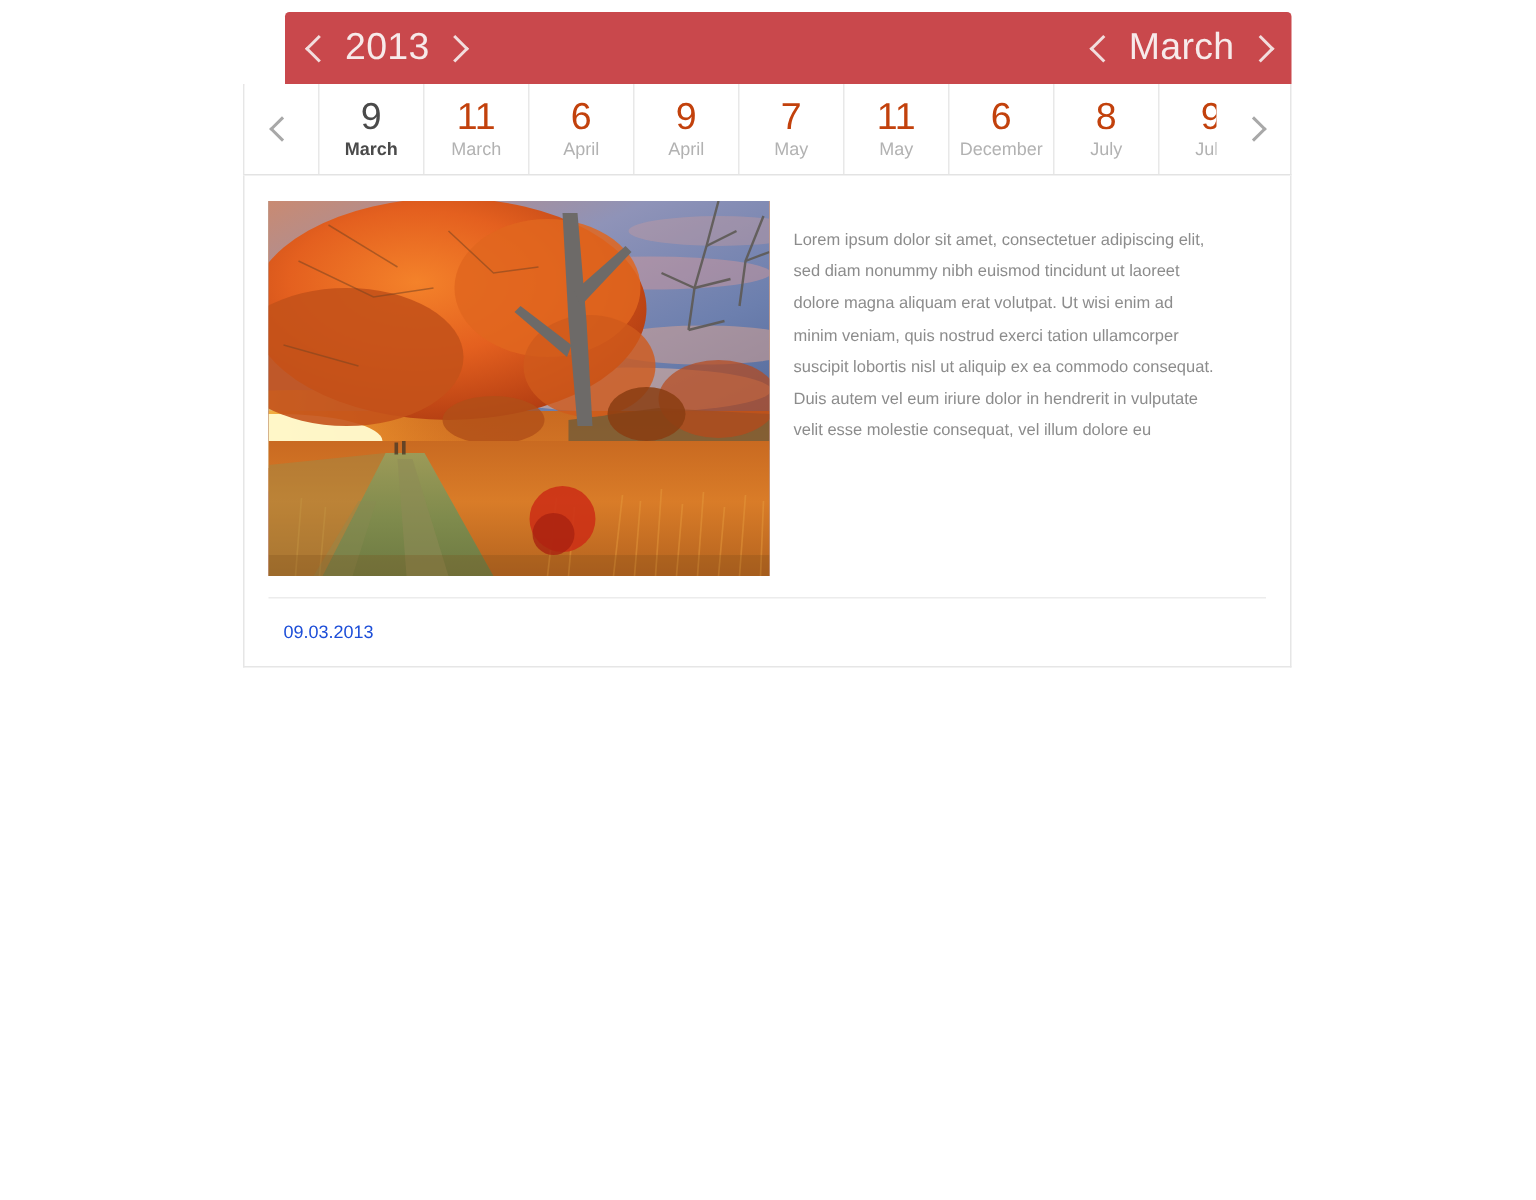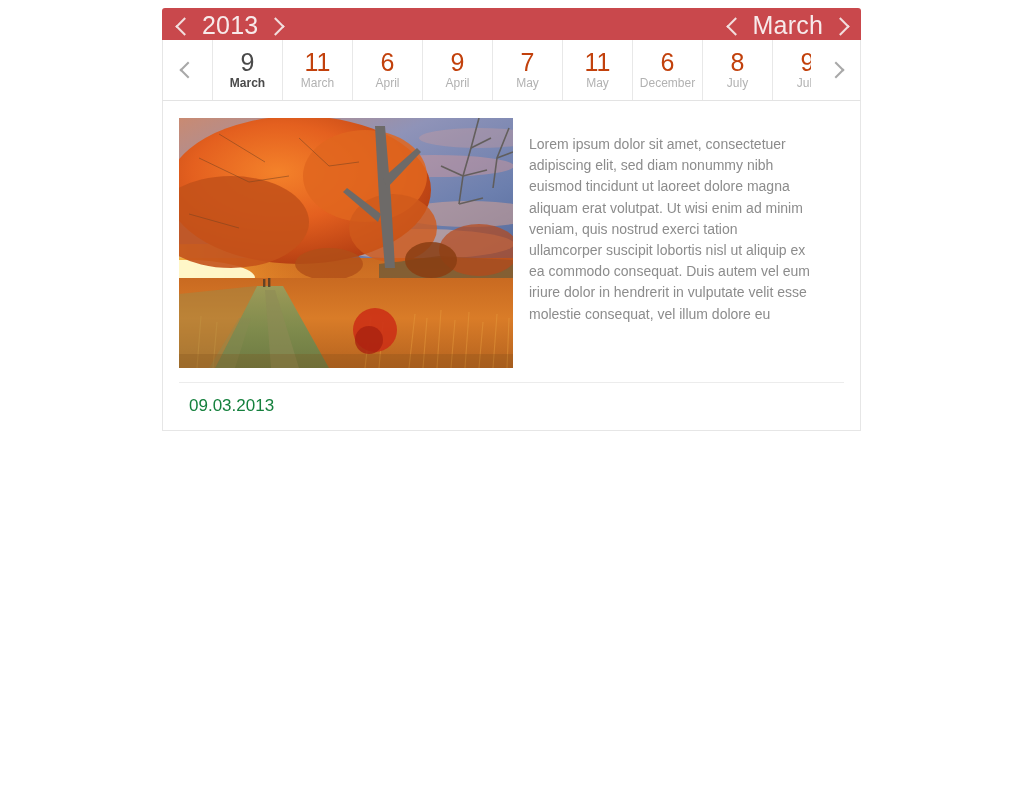--- a/index.html
+++ b/index.html
@@ -16,28 +16,29 @@
     position: absolute;
     left: 162px;
     top: 8px;
     width: 699px;
     background: #ffffff;
   }
 
   
   .cal-header {
     position: relative;
-    height: 32px;
+    height: 48px;
     background: #c9484c;
     border-radius: 3px 3px 0 0;
     display: flex;
-    align-items: flex-end;
+    align-items: center;
     justify-content: space-between;
     padding: 0 14px 0 16px;
     box-sizing: border-box;
+    margin-left: 28px;
   }
   .nav-group {
     display: flex;
     align-items: center;
     gap: 11px;
     color: #ffffff;
   }
   .nav-group .title {
     font-size: 25px;
     font-weight: 400;
@@ -164,35 +165,35 @@
   }
   .entry-title {
     font-size: 19px;
     font-weight: 700;
     color: #3c3c3c;
     text-align: center;
     margin: 0 0 8px 0;
     letter-spacing: 0.2px;
   }
   .entry-text {
-    font-size: 14px;
+    font-size: 11px;
     line-height: 21.2px;
     color: #8c8c8c;
     text-align: left;
     margin: 0;
   }
 
   .entry-footer {
     margin-top: 14px;
     border-top: 1px solid #ececec;
     padding: 13px 0 14px 10px;
   }
   .entry-date {
-    font-size: 17px;
-    color: #15803d;
+    font-size: 12px;
+    color: #1d4ed8;
     text-align: right;
   }
 </style>
 </head>
 <body>
 
 <div id="widget">
 
   <div class="cal-header">
     <div class="nav-group">

